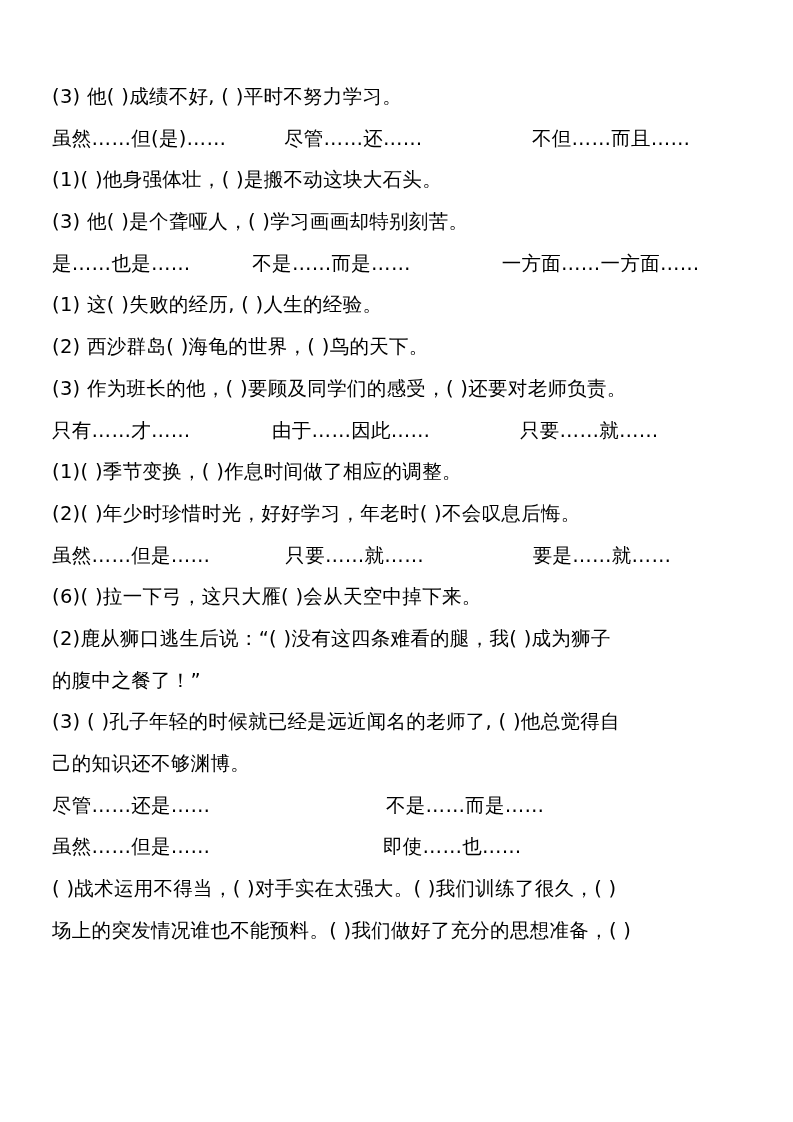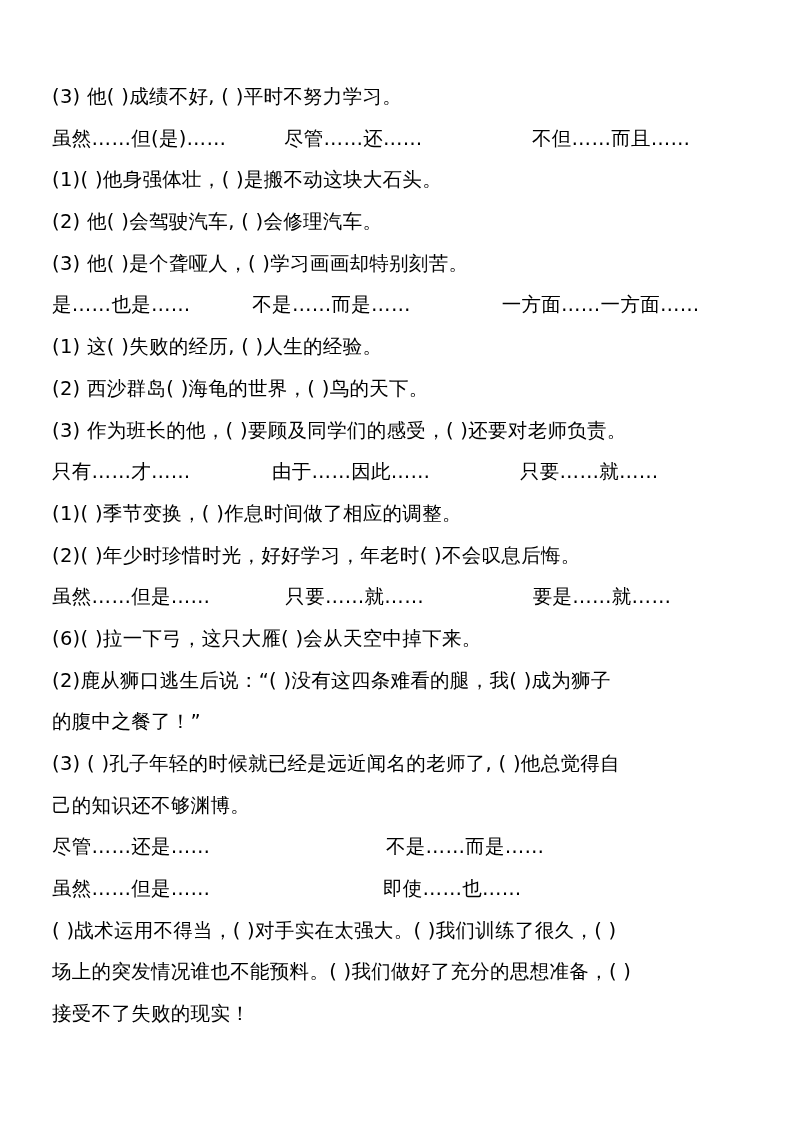--- a/index.html
+++ b/index.html
@@ -14,21 +14,20 @@
 <body>
 
 <div class="page" id="page">
     <div class="line">(3) 他( )成绩不好, ( )平时不努力学习。</div>
     <div class="line opts">
       <span class="opt" style="width: 232px;">虽然……但(是)……</span>
       <span class="opt" style="width: 248px;">尽管……还……</span>
       <span class="opt" style="width: 220px;">不但……而且……</span>
     </div>
     <div class="line">(1)( )他身强体壮，( )是搬不动这块大石头。</div>
-    <div class="line">(2) 他( )会驾驶汽车, ( )会修理汽车。</div>
     <div class="line">(3) 他( )是个聋哑人，( )学习画画却特别刻苦。</div>
     <div class="line opts">
       <span class="opt" style="width: 208px;">是……也是……</span>
       <span class="opt" style="width: 234px;">不是……而是……</span>
       <span class="opt" style="width: 260px; margin-left: 24px;">一方面……一方面……</span>
     </div>
     <div class="line">(1) 这( )失败的经历, ( )人生的经验。</div>
     <div class="line">(2) 西沙群岛( )海龟的世界，( )鸟的天下。</div>
     <div class="line">(3) 作为班长的他，( )要顾及同学们的感受，( )还要对老师负责。</div>
     <div class="line opts">
@@ -51,14 +50,13 @@
     <div class="line opts">
       <span class="opt" style="width: 334px;">尽管……还是……</span>
       <span class="opt" style="width: 260px;">不是……而是……</span>
     </div>
     <div class="line opts">
       <span class="opt" style="width: 331px;">虽然……但是……</span>
       <span class="opt" style="width: 260px;">即使……也……</span>
     </div>
     <div class="line">( )战术运用不得当，( )对手实在太强大。( )我们训练了很久，( )</div>
     <div class="line">场上的突发情况谁也不能预料。( )我们做好了充分的思想准备，( )</div>
-    <div class="line">接受不了失败的现实！</div>
   </div>
 
 </body></html>

